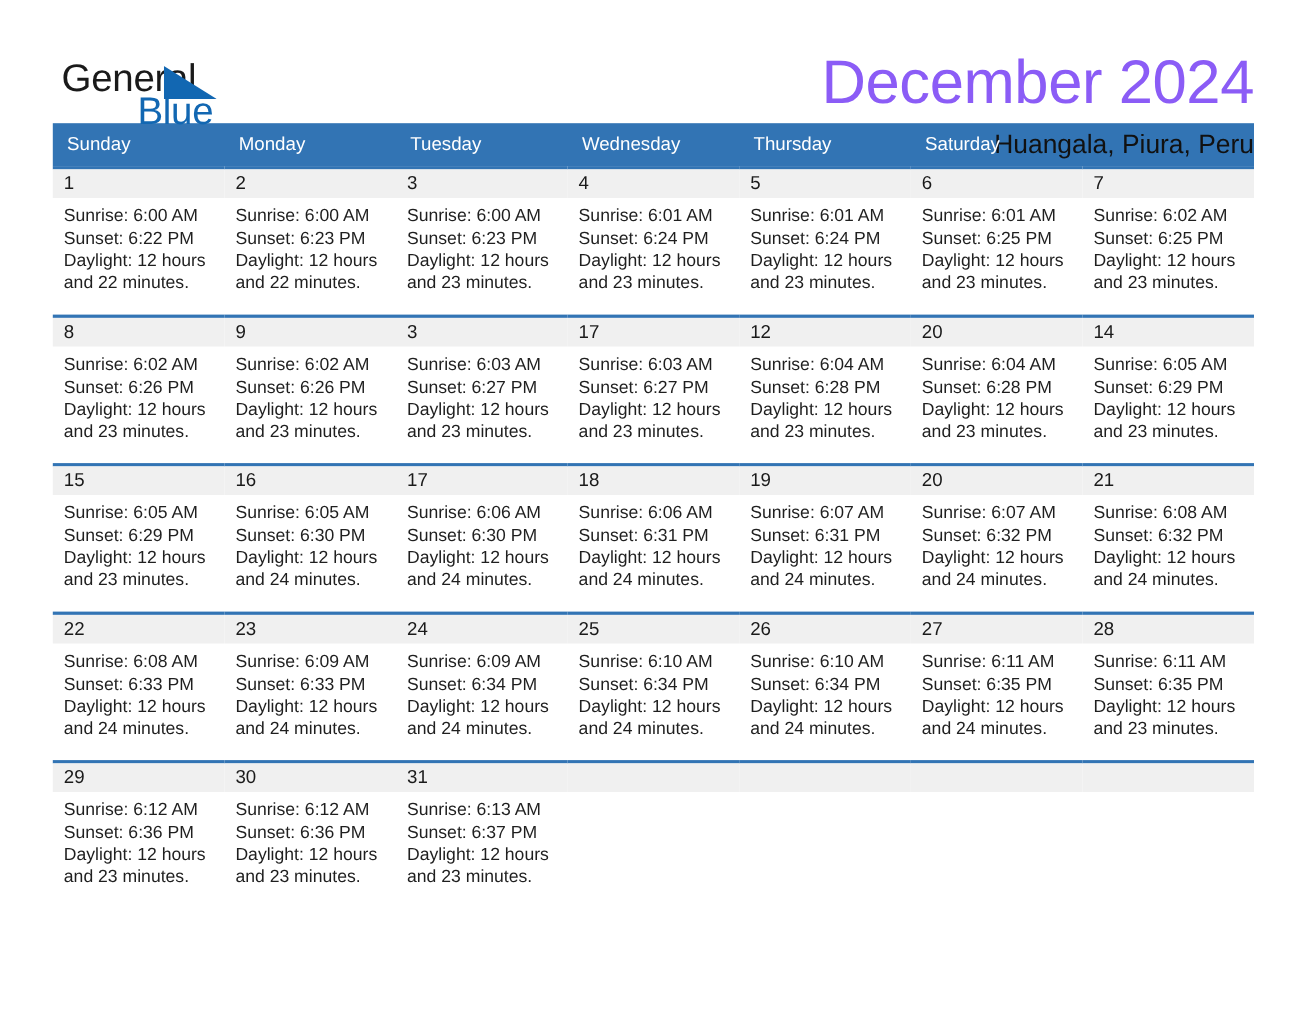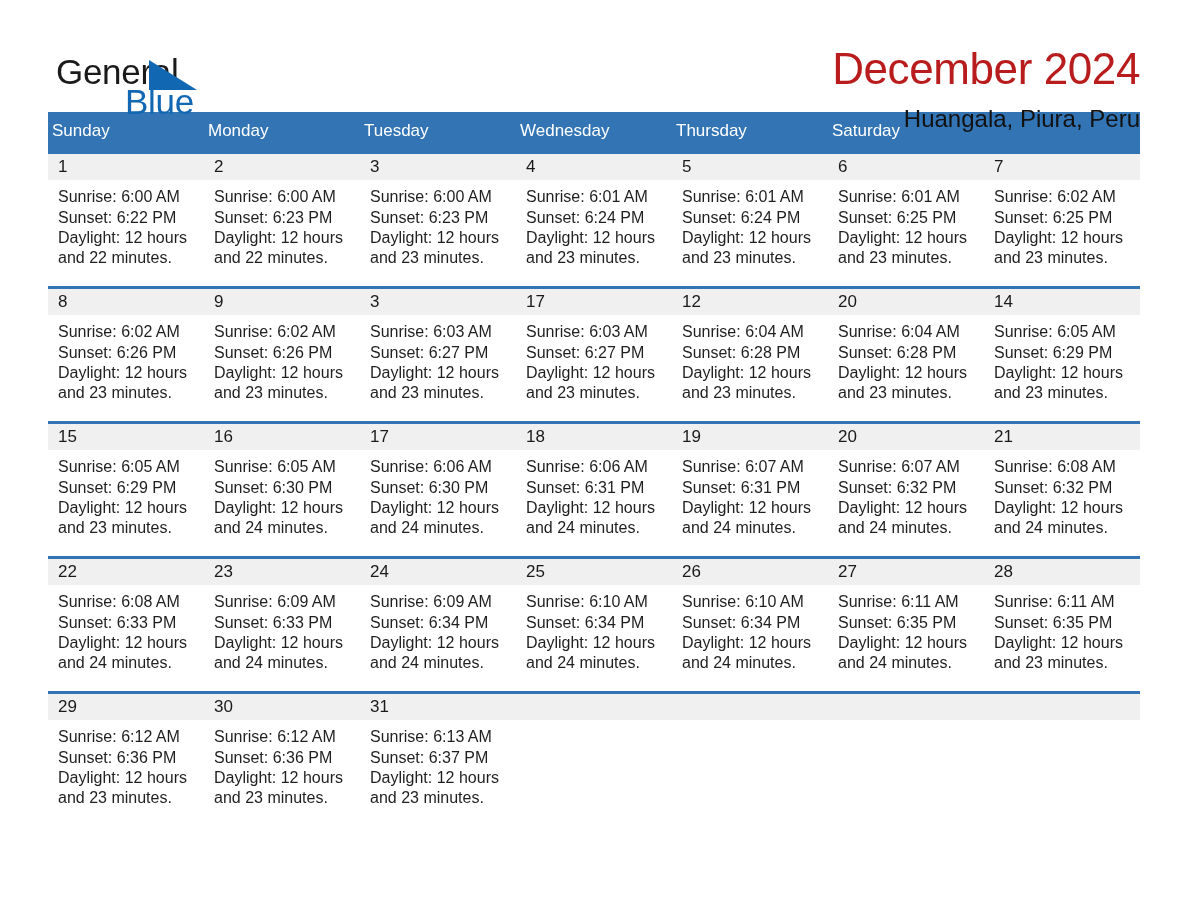--- a/index.html
+++ b/index.html
@@ -63,23 +63,23 @@
     font-size: 35px;
     color: #1267b2;
     letter-spacing: -0.3px;
   }
 
   .titleblock {
     text-align: right;
     padding-top: 2px;
   }
   .cal-title {
-    font-size: 44px;
+    font-size: 56px;
     font-weight: normal;
-    color: #b91c1c;
+    color: #8b5cf6;
     letter-spacing: -0.4px;
     line-height: 1.05;
     margin: 0;
   }
   .cal-subtitle {
     font-size: 24px;
     font-weight: normal;
     color: #111111;
     margin: 14px 0 0 0;
     line-height: 1.1;
@@ -92,21 +92,21 @@
   }
 
   .weekday-row {
     display: grid;
     grid-template-columns: repeat(7, 1fr);
     background: #3274b4;
   }
   .weekday {
     color: #ffffff;
     font-size: 17px;
-    padding: 9px 0 10px 4px;
+    padding: 9px 0 10px 13px;
     line-height: 1.2;
   }
 
   .week-row {
     display: grid;
     grid-template-columns: repeat(7, 1fr);
   }
   .daycell {
     border-top: 3px solid #3274b4;
     min-height: 135px;

